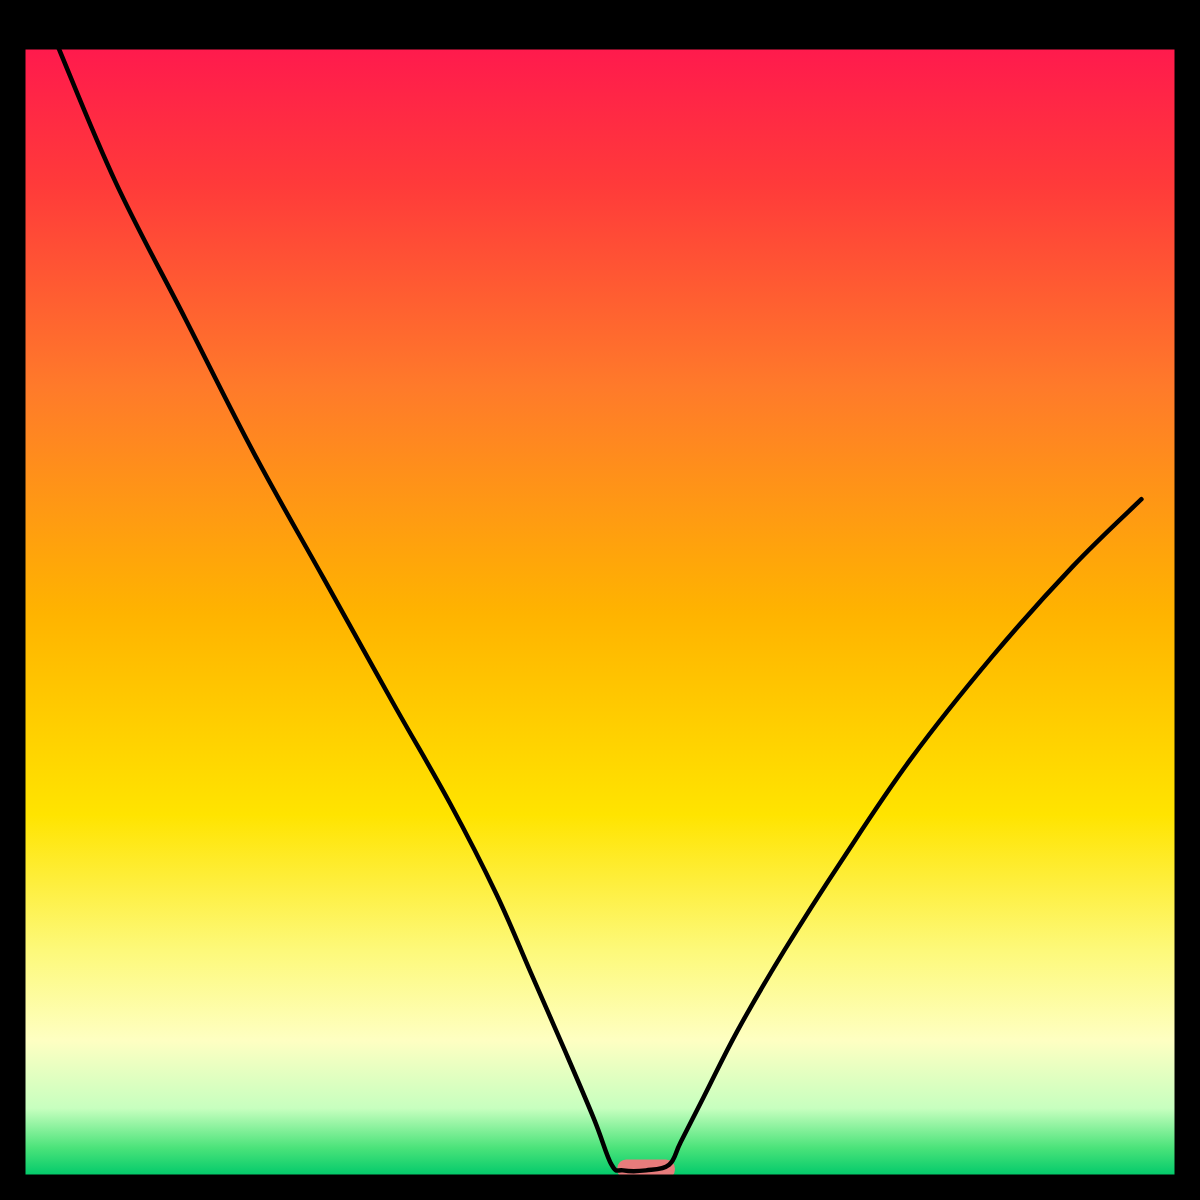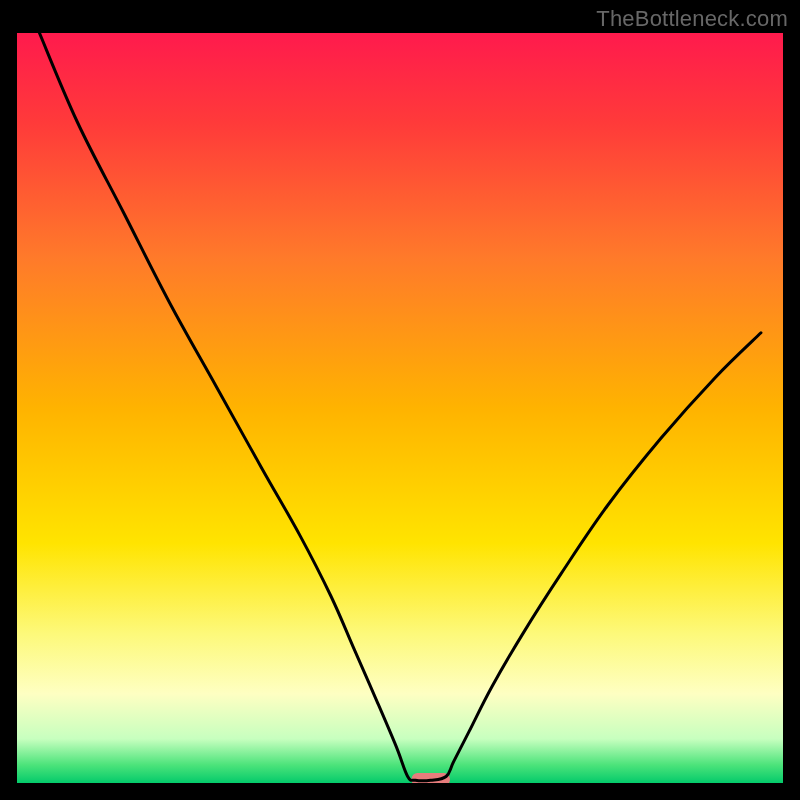--- a/index.html
+++ b/index.html
@@ -27,21 +27,20 @@
     z-index: 10;
   }
   svg {
     display: block;
   }
 </style>
 </head>
 <body>
 
 <div class="container">
-  <div class="watermark">TheBottleneck.com</div>
 
   <svg id="chart-svg" width="800" height="800" viewBox="0 0 800 800">
     <defs>
       <linearGradient id="bg-grad" x1="0" y1="0" x2="0" y2="1">
           <stop offset="0%" stop-color="#ff1a4d"></stop>
           <stop offset="12%" stop-color="#ff3a3a"></stop>
           <stop offset="30%" stop-color="#ff7a2a"></stop>
           <stop offset="50%" stop-color="#ffb300"></stop>
           <stop offset="68%" stop-color="#ffe400"></stop>
           <stop offset="80%" stop-color="#fdf97a"></stop>

